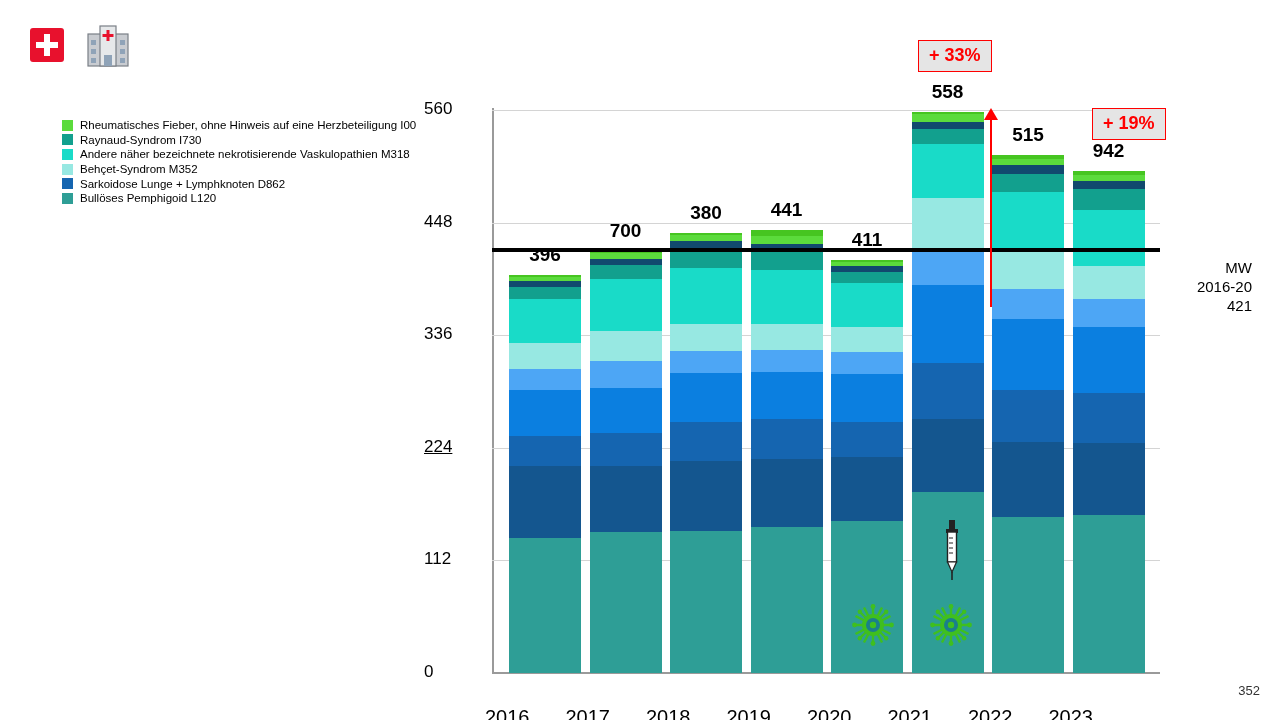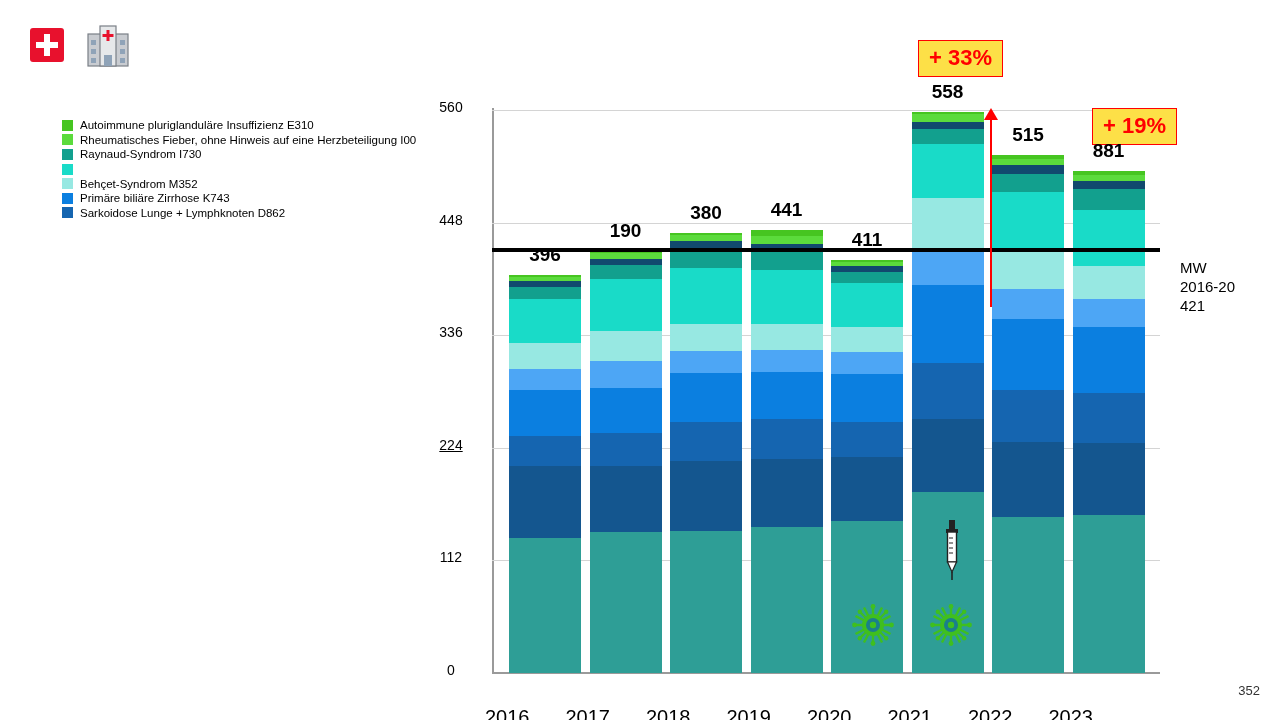--- a/index.html
+++ b/index.html
@@ -77,22 +77,22 @@
   }
 
   
   #chart {
     position: absolute;
     left: 0; top: 0;
     width: 1280px; height: 720px;
   }
   .axis-label {
     position: absolute;
-    font-size: 14px;
-    text-align: center;
+    font-size: 17px;
+    text-align: left;
     width: 54px;
   }
   .gridline {
     position: absolute;
     left: 492px;
     width: 668px;
     height: 1px;
     background: #d4d4d4;
   }
   #axis-line-y {
@@ -149,33 +149,33 @@
     width: 668px;
     height: 4px;
     background: #000000;
   }
   #mean-label {
     position: absolute;
     left: 1180px;
     top: 258px;
     font-size: 15px;
     line-height: 19px;
-    text-align: left;
+    text-align: right;
     width: 72px;
   }
 
   
   .pct-box {
     position: absolute;
     border: 1.6px solid #ff0000;
     color: #ff0000;
-    font-size: 22px;
+    font-size: 18px;
     font-weight: bold;
     padding: 4px 10px 5px 10px;
-    background: #fde047;
+    background: #e5e5e5;
   }
   #arrow-up {
     position: absolute;
     left: 990px;
     top: 113px;
     width: 2px;
     height: 194px;
     background: #ff0000;
   }
   #arrow-head {
@@ -219,45 +219,42 @@
     <rect x="36" y="18" width="5" height="5" fill="#8fa3b8"></rect>
     <rect x="36" y="27" width="5" height="5" fill="#8fa3b8"></rect>
     <rect x="36" y="36" width="5" height="5" fill="#8fa3b8"></rect>
     <rect x="20" y="33" width="8" height="11" fill="#8fa3b8"></rect>
   </svg>
 
 </div>
 
 <div id="legend">
     <div class="legend-row">
-      <span class="legend-swatch" style="background: rgb(70, 197, 33);"></span>
-      <span class="legend-label">Autoimmune pluriglanduläre Insuffizienz E310</span>
-    </div>
-    <div class="legend-row">
       <span class="legend-swatch" style="background: rgb(91, 219, 60);"></span>
       <span class="legend-label">Rheumatisches Fieber, ohne Hinweis auf eine Herzbeteiligung I00</span>
     </div>
     <div class="legend-row">
       <span class="legend-swatch" style="background: rgb(18, 160, 142);"></span>
       <span class="legend-label">Raynaud-Syndrom I730</span>
     </div>
     <div class="legend-row">
       <span class="legend-swatch" style="background: rgb(25, 219, 200);"></span>
+      <span class="legend-label">Andere näher bezeichnete nekrotisierende Vaskulopathien M318</span>
     </div>
     <div class="legend-row">
       <span class="legend-swatch" style="background: rgb(151, 232, 226);"></span>
       <span class="legend-label">Behçet-Syndrom M352</span>
     </div>
     <div class="legend-row">
-      <span class="legend-swatch" style="background: rgb(11, 127, 224);"></span>
-      <span class="legend-label">Primäre biliäre Zirrhose K743</span>
-    </div>
-    <div class="legend-row">
       <span class="legend-swatch" style="background: rgb(21, 101, 176);"></span>
       <span class="legend-label">Sarkoidose Lunge + Lymphknoten D862</span>
+    </div>
+    <div class="legend-row">
+      <span class="legend-swatch" style="background: rgb(46, 158, 150);"></span>
+      <span class="legend-label">Bullöses Pemphigoid L120</span>
     </div>
   </div>
 
 <div id="chart">
   <div id="axis-line-y"></div>
   <div id="axis-line-x"></div>
 
   <div id="grid-and-ticks">
       <div class="axis-label" style="left: 424px; top: 662px;">0</div>
       <div class="gridline" style="top: 560.4px;"></div>
@@ -474,22 +471,22 @@
     <rect x="5" y="9" width="12" height="4" fill="#222"></rect>
     <rect x="6.5" y="12" width="9" height="30" fill="#ffffff" stroke="#222" stroke-width="1.4"></rect>
     <line x1="8" y1="18" x2="12" y2="18" stroke="#222" stroke-width="1"></line>
     <line x1="8" y1="23" x2="12" y2="23" stroke="#222" stroke-width="1"></line>
     <line x1="8" y1="28" x2="12" y2="28" stroke="#222" stroke-width="1"></line>
     <line x1="8" y1="33" x2="12" y2="33" stroke="#222" stroke-width="1"></line>
     <polygon points="6.5,42 15.5,42 11,52" fill="#ffffff" stroke="#222" stroke-width="1.2"></polygon>
     <line x1="11" y1="52" x2="11" y2="60" stroke="#222" stroke-width="1.6"></line>
   </svg>
 <div class="bar-total" style="left: 485px; top: 243.879px;">396</div>
-    <div class="bar-total" style="left: 565.5px; top: 219.75px;">190</div>
+    <div class="bar-total" style="left: 565.5px; top: 219.75px;">700</div>
     <div class="bar-total" style="left: 646px; top: 201.654px;">380</div>
     <div class="bar-total" style="left: 726.5px; top: 198.637px;">441</div>
     <div class="bar-total" style="left: 807px; top: 228.798px;">411</div>
     <div class="bar-total" style="left: 887.5px; top: 81.0107px;">558</div>
     <div class="bar-total" style="left: 968px; top: 124.241px;">515</div>
-    <div class="bar-total" style="left: 1048.5px; top: 140.327px;">881</div>
+    <div class="bar-total" style="left: 1048.5px; top: 140.327px;">942</div>
   </div>
 
 <div id="slide-number">352</div>
 
 </body></html>

